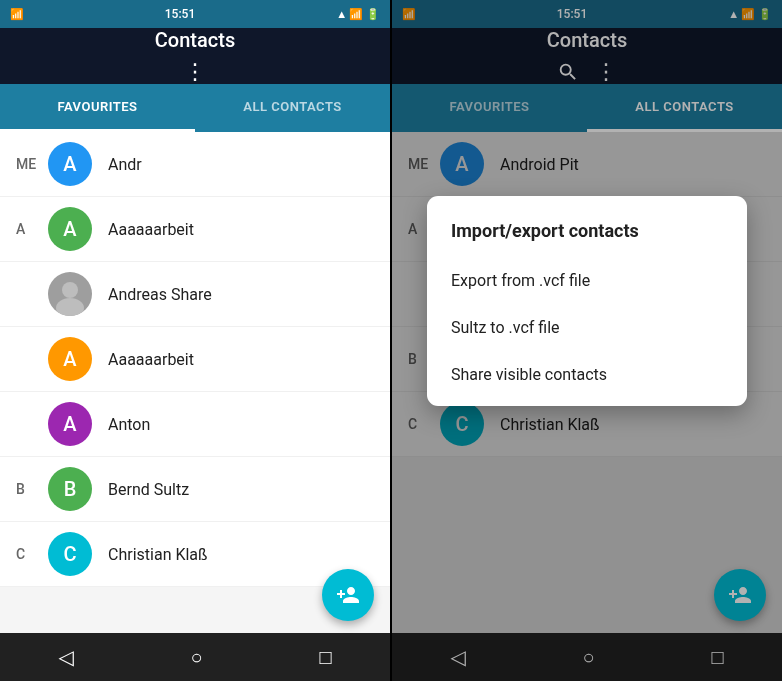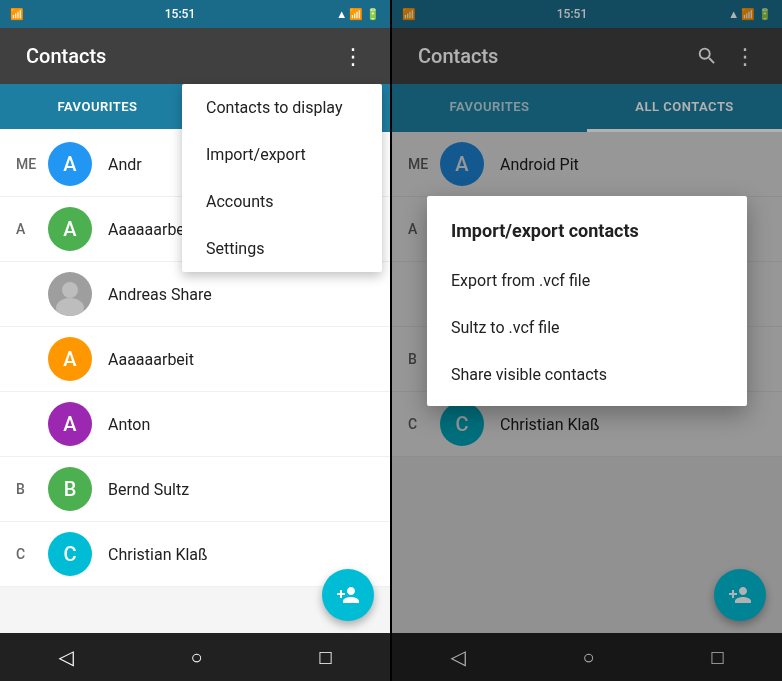--- a/index.html
+++ b/index.html
@@ -31,25 +31,26 @@
       justify-content: space-between;
       padding: 0 10px;
       color: white;
       font-size: 12px;
       font-weight: 500;
     }
 
     
     .app-bar {
       height: 56px;
-      background: #404040;
+      background: #0f172a;
       display: flex;
       align-items: center;
       padding: 0 26px;
       justify-content: space-between;
+      flex-direction: column;
     }
     .app-bar-title {
       color: white;
       font-size: 20px;
       font-weight: 500;
     }
     .app-bar-icons {
       display: flex;
       gap: 12px;
     }
@@ -195,21 +196,21 @@
       position: absolute;
       top: 0; left: 0; right: 0; bottom: 0;
       background: rgba(0,0,0,0.3);
       z-index: 50;
       display: flex;
       align-items: center;
       justify-content: center;
     }
     .dialog {
       background: white;
-      border-radius: 2px;
+      border-radius: 11px;
       box-shadow: 0 8px 24px rgba(0,0,0,0.3);
       min-width: 280px;
       max-width: 320px;
       width: 90%;
       padding: 24px 0 8px;
       position: relative;
       top: -40px;
     }
     .dialog-title {
       font-size: 18px;
@@ -317,26 +318,20 @@
 
     <div class="contact-row">
       <span class="section-label">C</span>
       <div class="avatar" style="background:#00BCD4;">
         <span>C</span>
       </div>
       <span class="contact-name">Christian Klaß</span>
     </div>
   </div>
 
-  <div class="dropdown-menu">
-    <div class="dropdown-item">Contacts to display</div>
-    <div class="dropdown-item">Import/export</div>
-    <div class="dropdown-item">Accounts</div>
-    <div class="dropdown-item">Settings</div>
-  </div>
 
   <div class="fab">
     <svg width="24" height="24" viewBox="0 0 24 24">
       <path d="M15 12c2.21 0 4-1.79 4-4s-1.79-4-4-4-4 1.79-4 4 1.79 4 4 4zm-9-2V7H4v3H1v2h3v3h2v-3h3v-2H6zm9 4c-2.67 0-8 1.34-8 4v2h16v-2c0-2.66-5.33-4-8-4z" fill="white"></path>
     </svg>
   </div>
 
   <div class="bottom-nav">
     <span class="nav-btn">◁</span>
     <span class="nav-btn">○</span>

